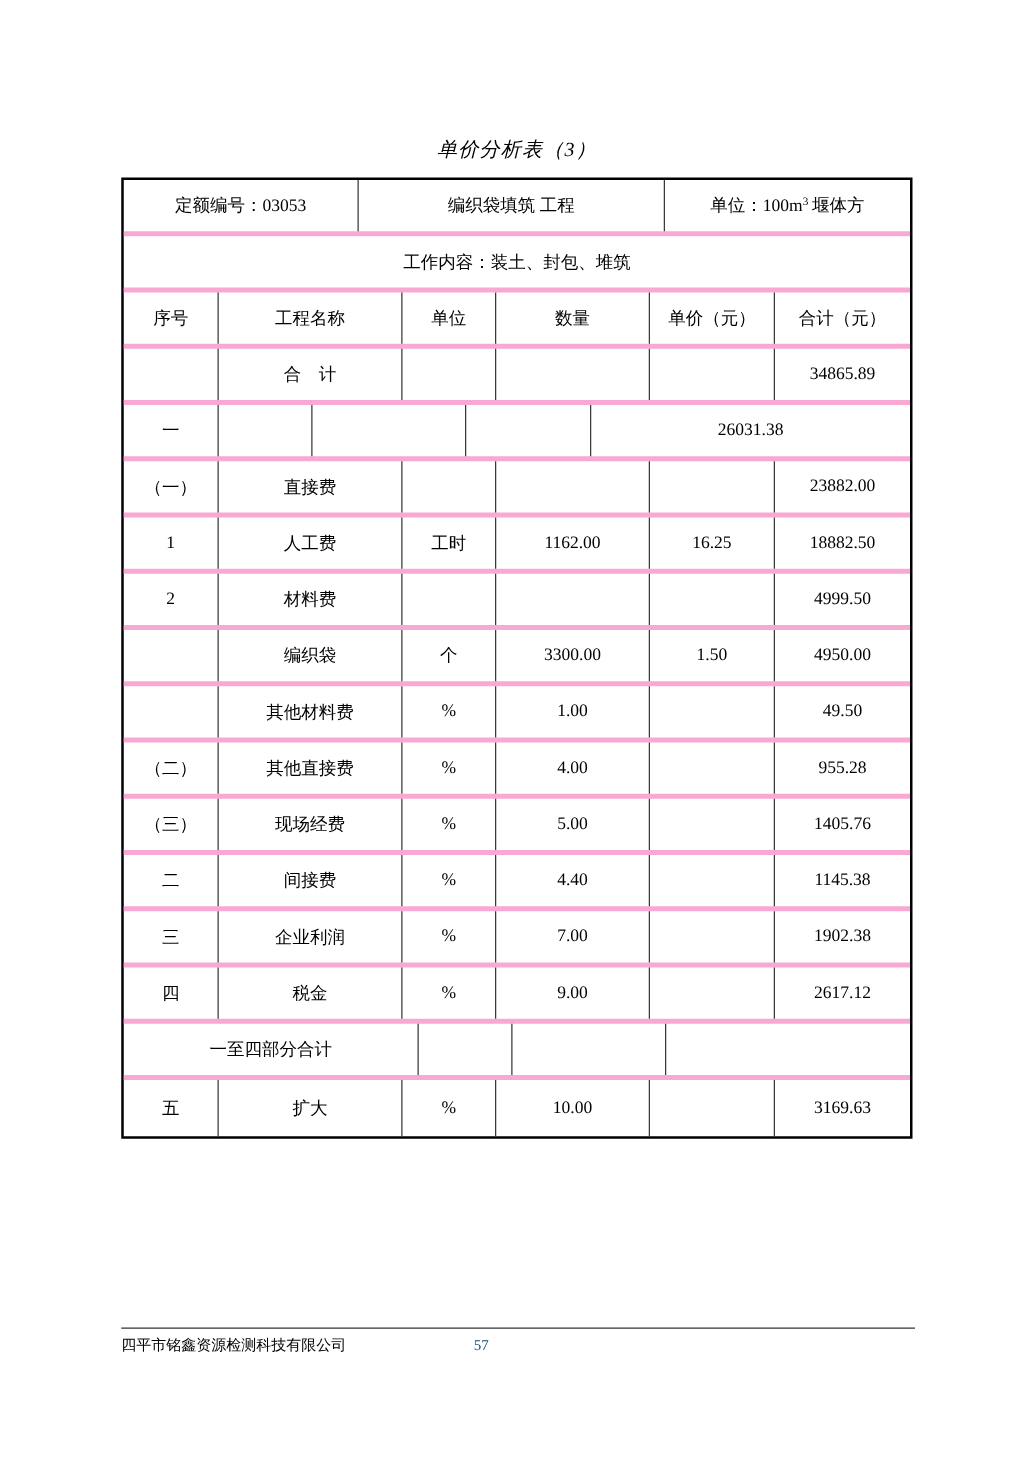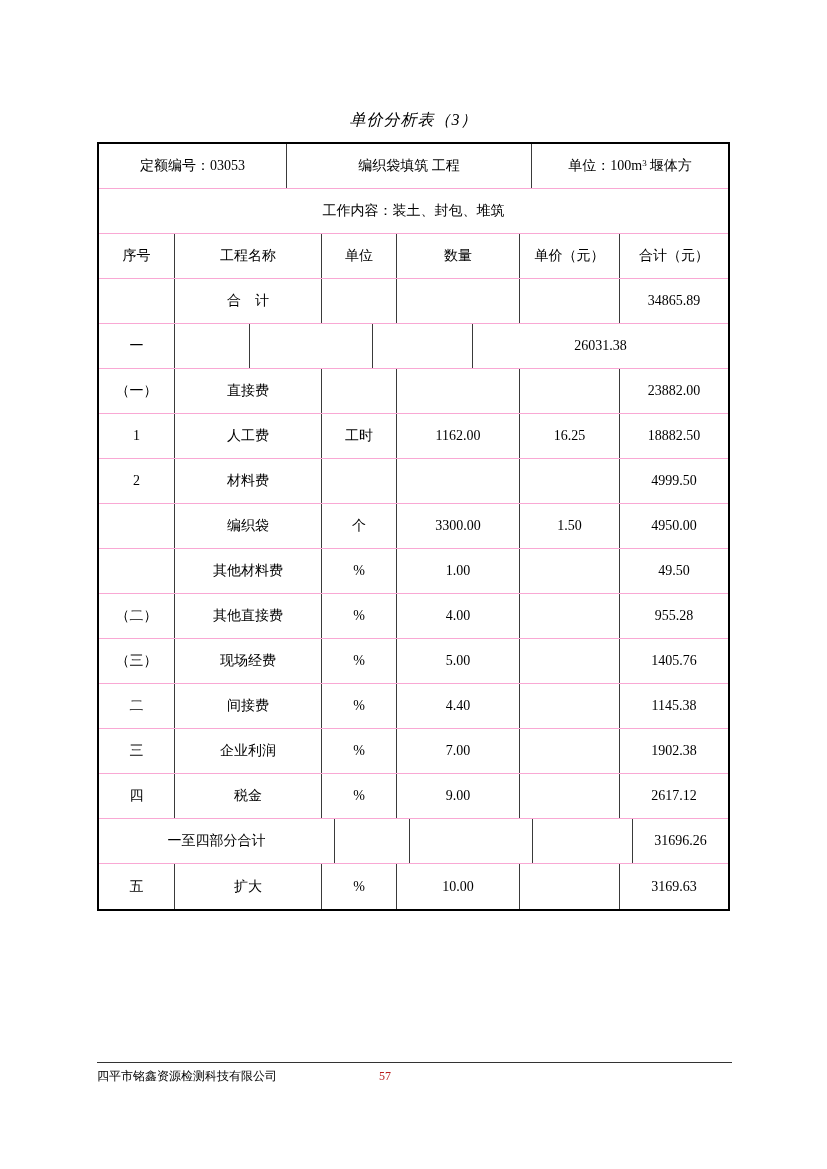--- a/index.html
+++ b/index.html
@@ -21,21 +21,21 @@
   }
 
   .price-table {
     position:absolute; top:142px; left:97px; width:633px;
     border:2px solid #000000;
     box-sizing:border-box;
     background:#ffffff;
   }
   .tr {
     display:flex; height:45px; box-sizing:border-box;
-    border-bottom:1px solid #f9a8d4;
+    border-bottom:4px solid #f9a8d4;
   }
   .tr:last-child { border-bottom:none; }
   .td {
     box-sizing:border-box;
     border-right:1px solid #3a3a3a;
     display:flex; align-items:center; justify-content:center;
     font-size:14px; overflow:hidden; white-space:nowrap;
   }
   .td:last-child { border-right:none; flex:1; }
 
@@ -57,21 +57,21 @@
   .footer-rule {
     position:absolute; top:1062px; left:97px; width:635px;
     border-top:1px solid #333333; height:0;
   }
   .footer-company {
     position:absolute; top:1068px; left:97px;
     font-size:12px; color:#000;
   }
   .footer-pageno {
     position:absolute; top:1069px; left:379px;
-    font-size:12px; color:#b91c1c;
+    font-size:12px; color:#0c4a6e;
   }
 </style>
 </head>
 <body>
 
 <div class="page">
 
   <div class="doc-title">单价分析表（3）</div>
 
   <div class="price-table">
@@ -204,21 +204,20 @@
       <div class="td c-qty">9.00</div>
       <div class="td c-price"></div>
       <div class="td">2617.12</div>
     </div>
 
     <div class="tr">
       <div class="td c-merged">一至四部分合计</div>
       <div class="td c-unit"></div>
       <div class="td c-qty"></div>
       <div class="td c-price"></div>
-      <div class="td">31696.26</div>
     </div>
 
     <div class="tr">
       <div class="td c-no">五</div>
       <div class="td c-name">扩大</div>
       <div class="td c-unit">%</div>
       <div class="td c-qty">10.00</div>
       <div class="td c-price"></div>
       <div class="td">3169.63</div>
     </div>

